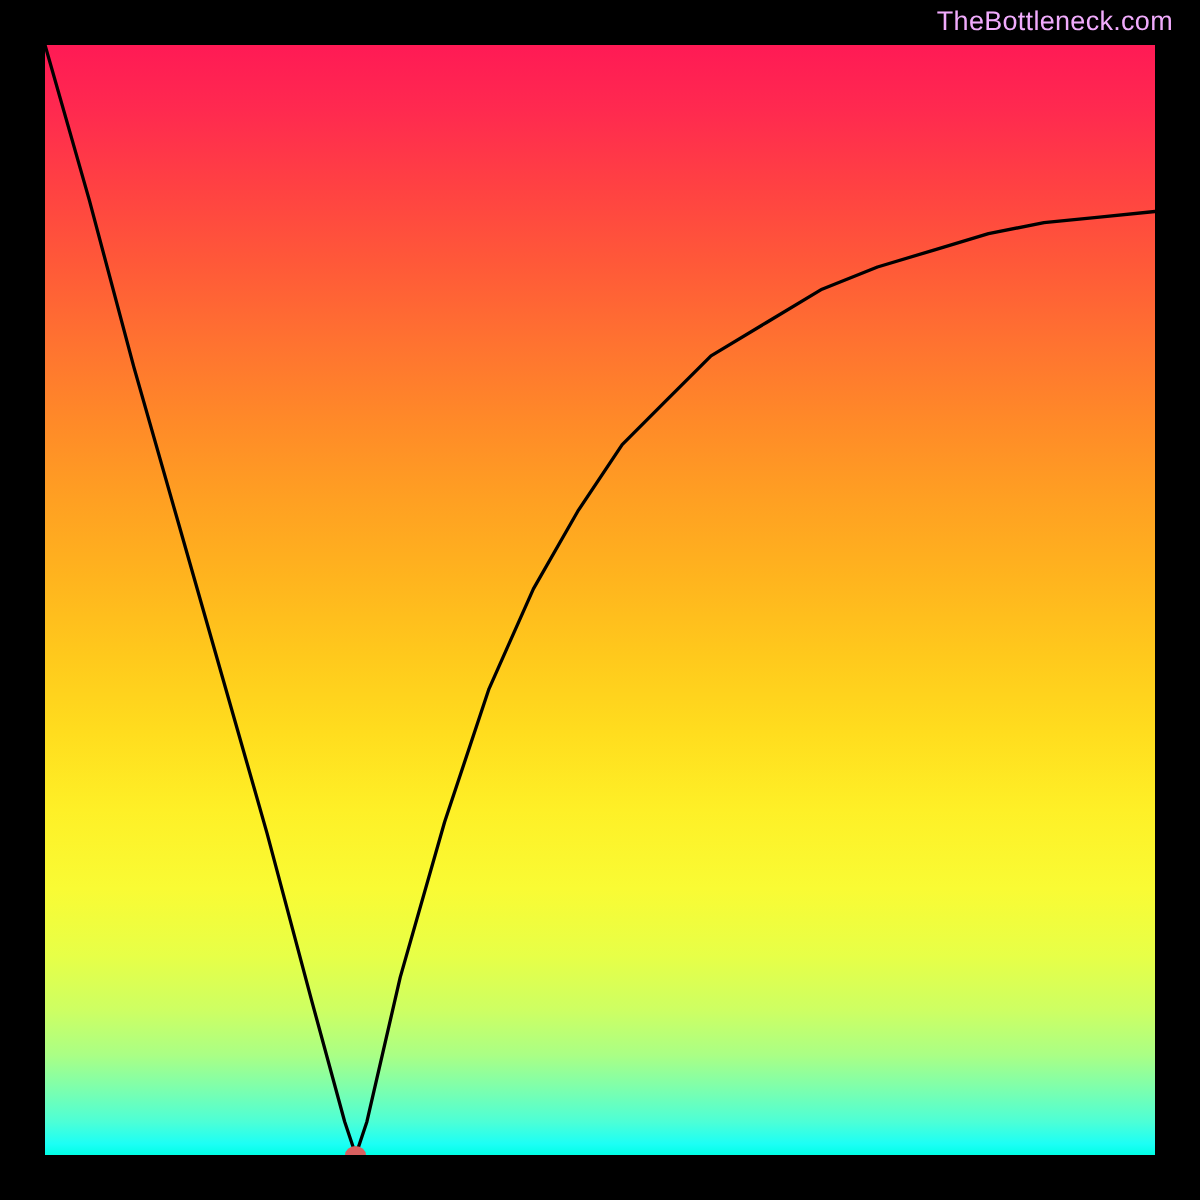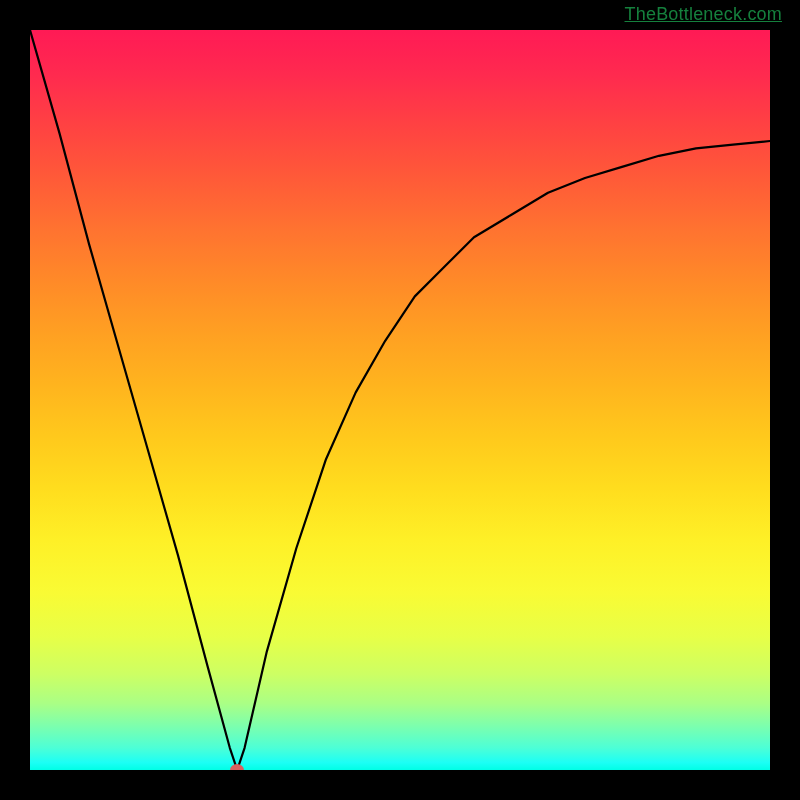--- a/index.html
+++ b/index.html
@@ -14,25 +14,24 @@
   .container {
     position: relative;
     width: 800px;
     height: 800px;
     background: #000;
   }
   .attribution {
     position: absolute;
     top: 4px;
     right: 18px;
-    color: #15803d;
+    color: #f0abfc;
     font-size: 18px;
     letter-spacing: 0.2px;
     font-weight: 400;
-    text-decoration: underline;
   }
   .plot-area {
     position: absolute;
     left: 30px;
     top: 30px;
     width: 740px;
     height: 740px;
     overflow: hidden;
   }
   .gradient-bg {

